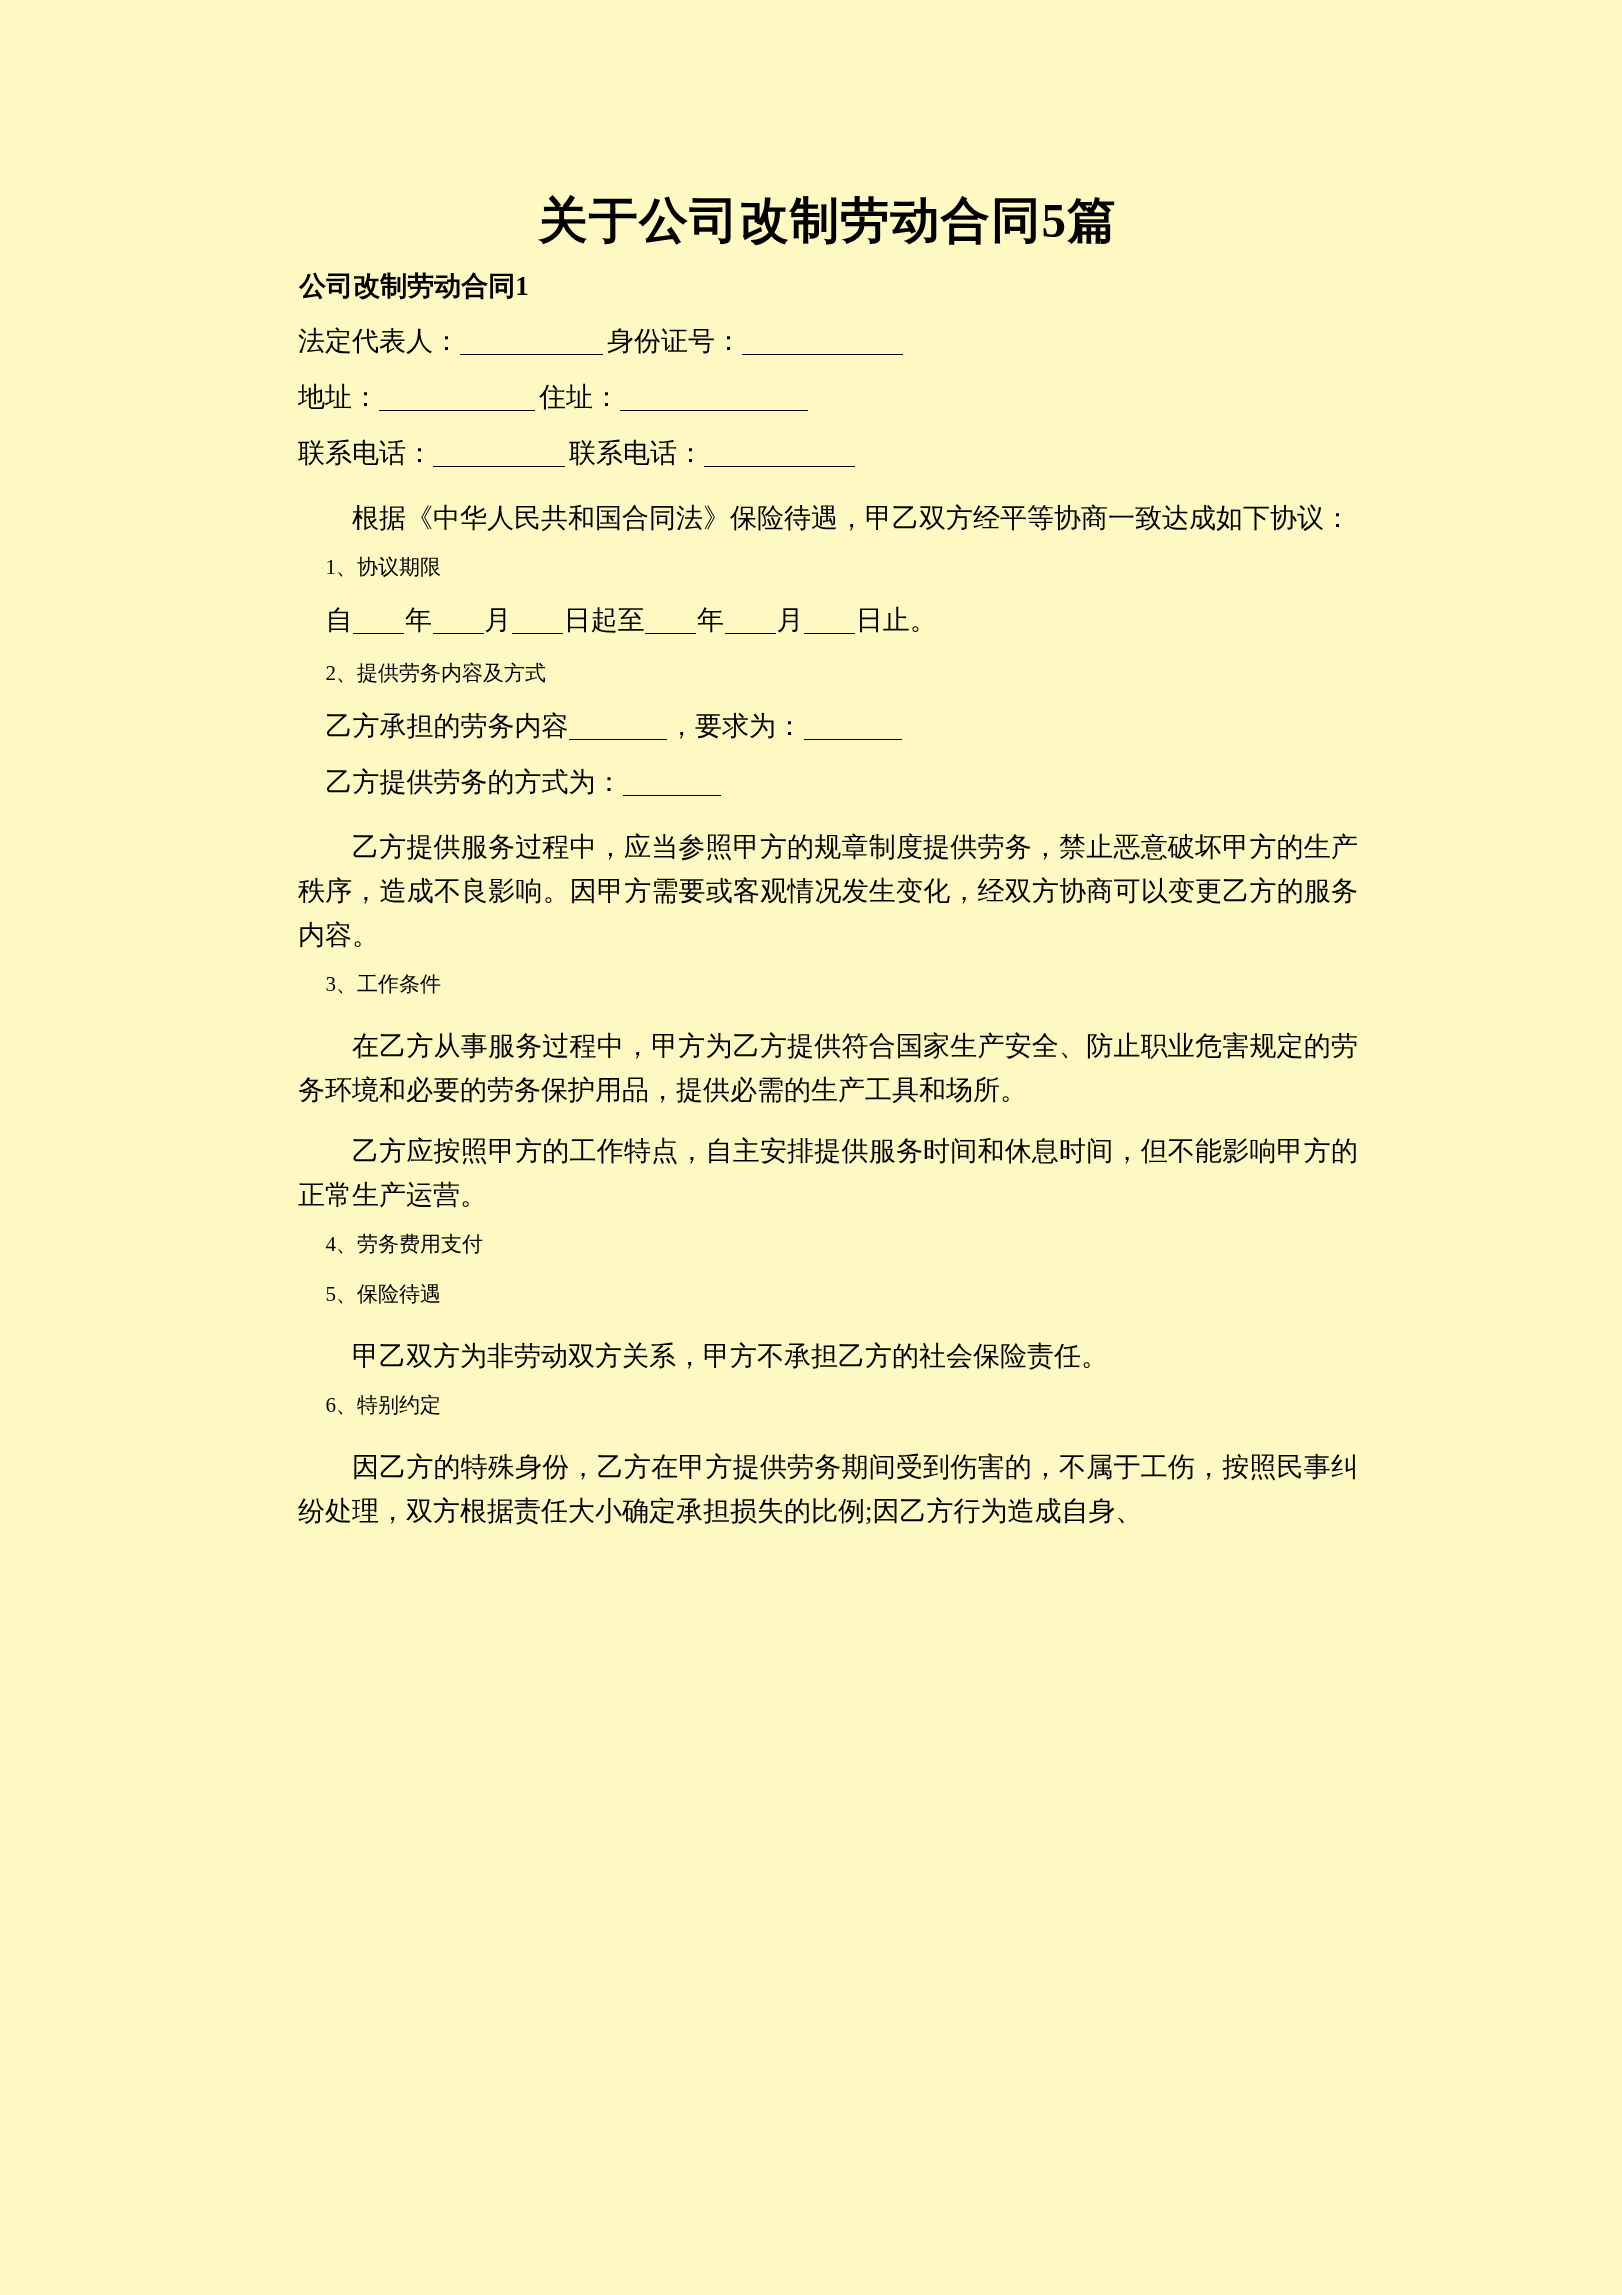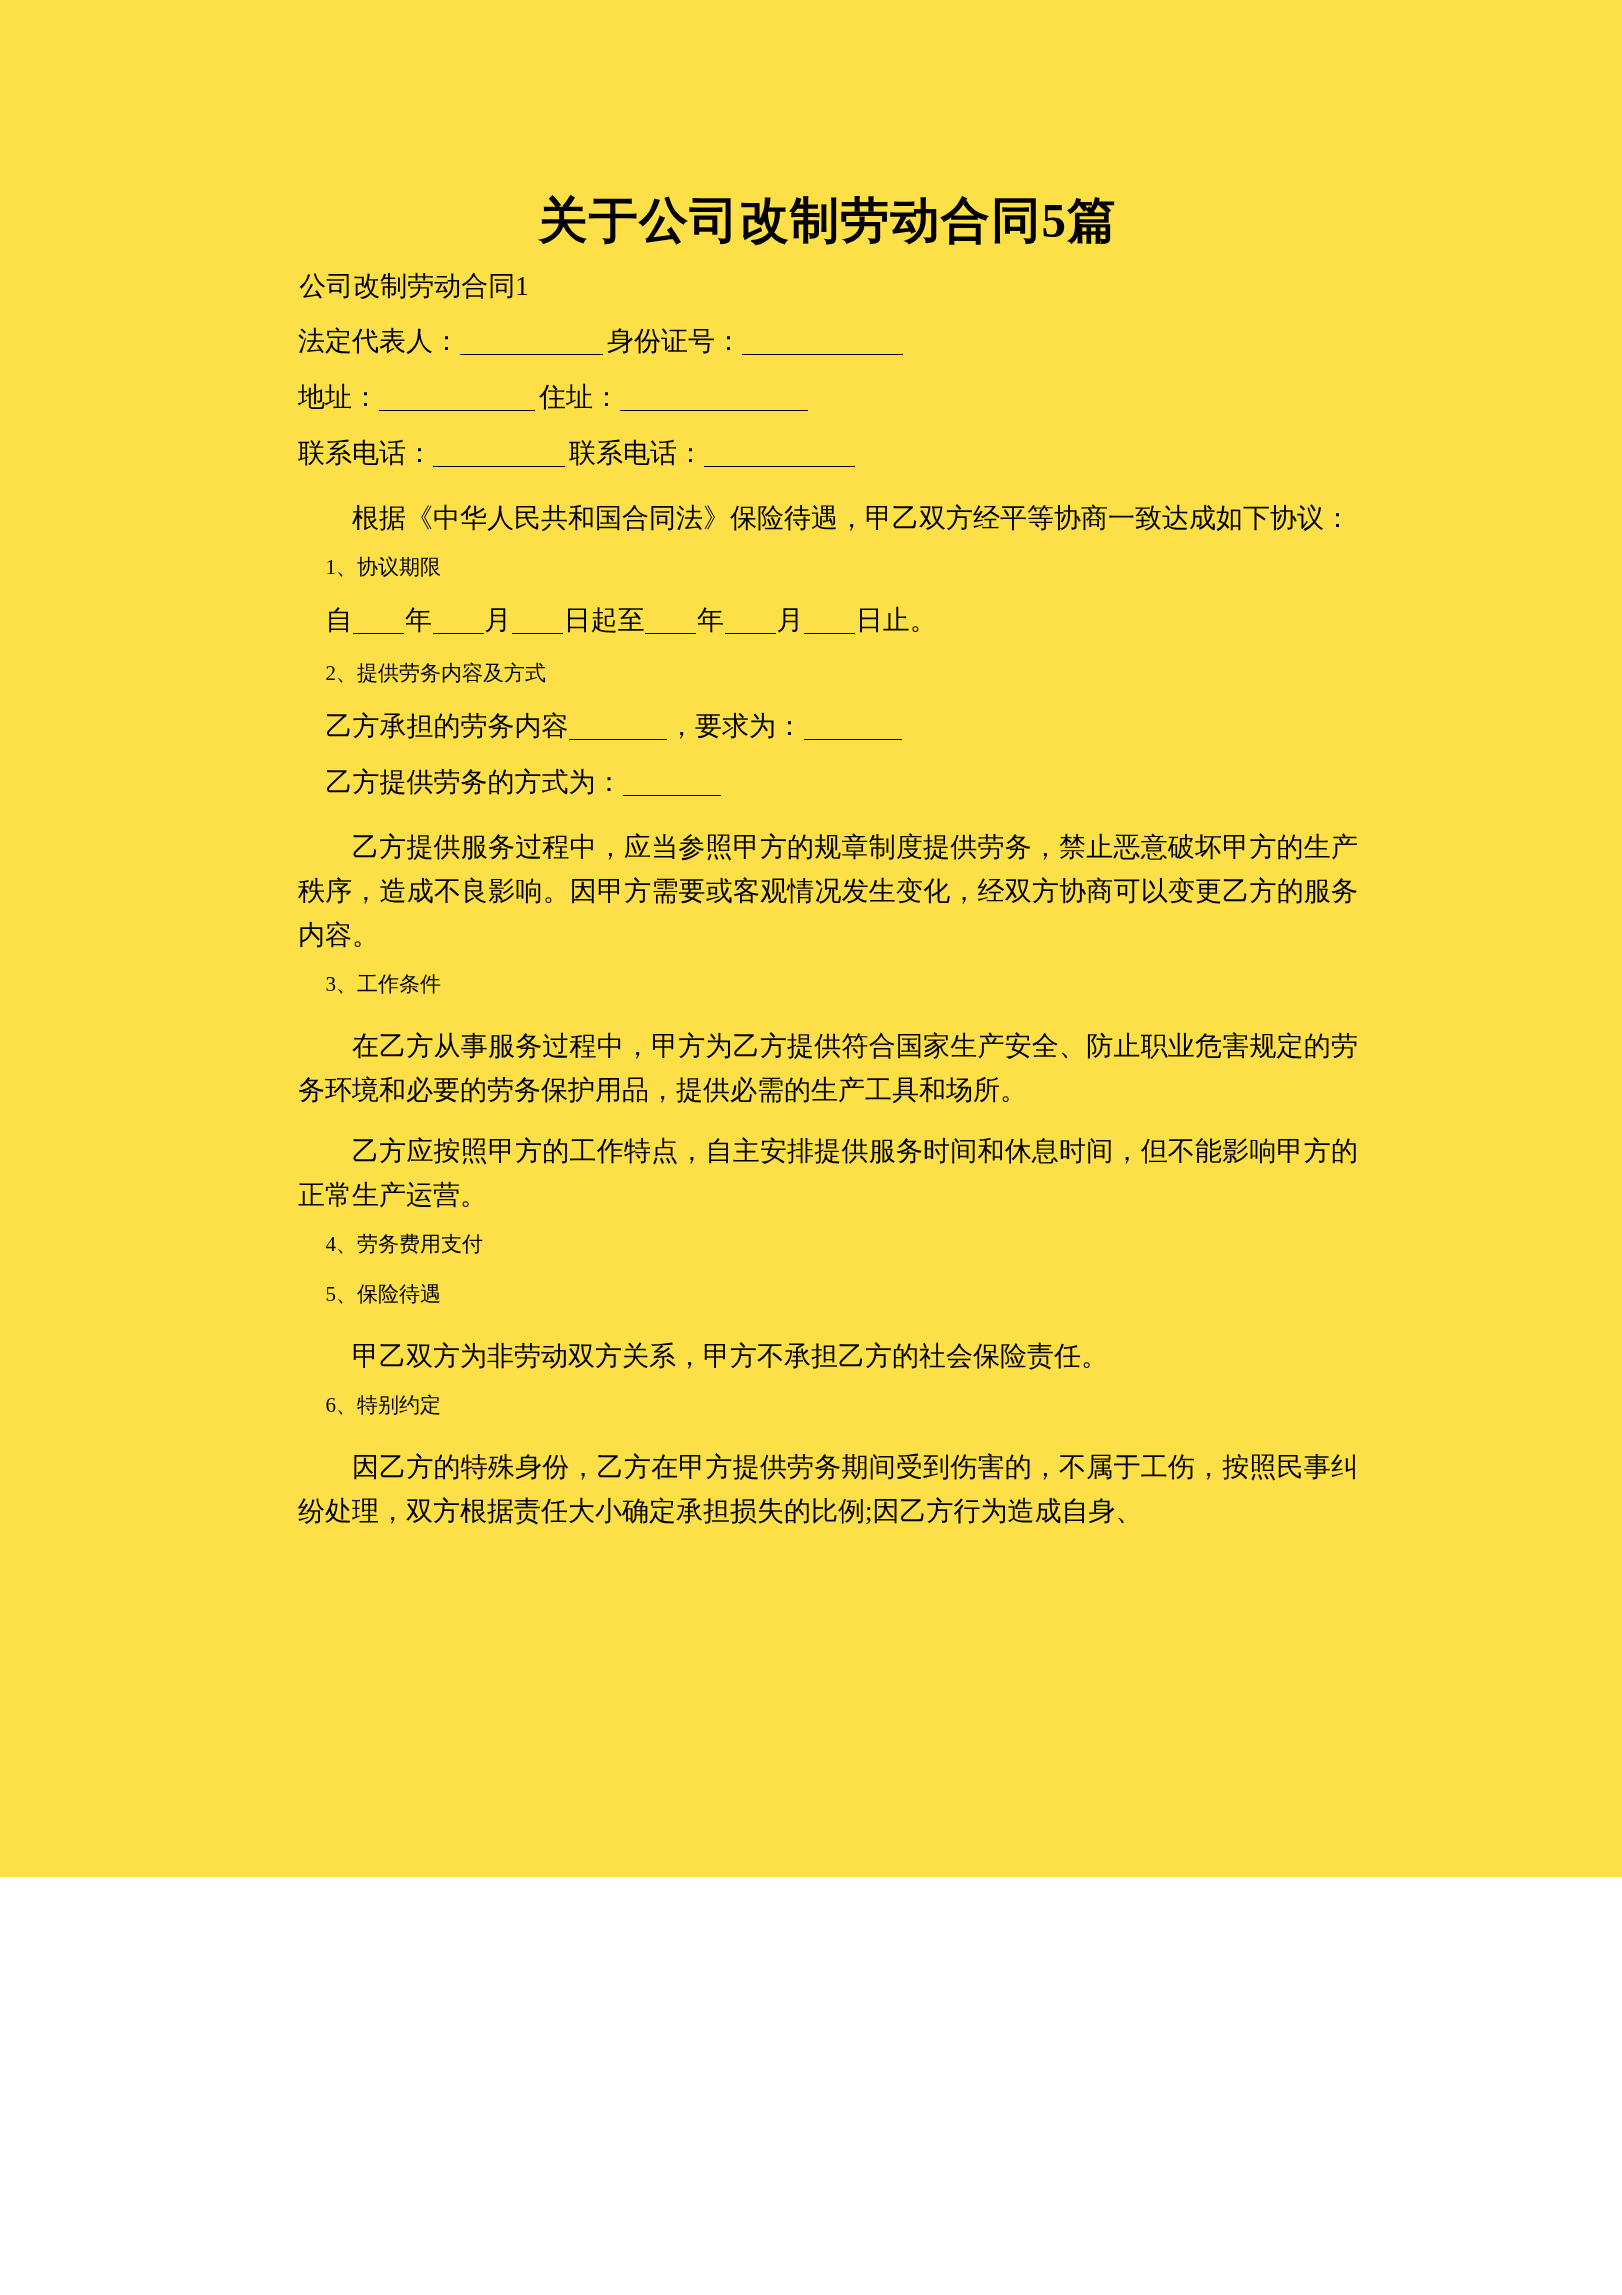--- a/index.html
+++ b/index.html
@@ -3,22 +3,22 @@
 <meta charset="utf-8">
 <style>
   html, body {
     margin: 0;
     padding: 0;
     background: #ffffff;
   }
   .page {
     position: relative;
     width: 1623px;
-    height: 1877px;
-    background: #fde047;
+    height: 2295px;
+    background: #fef9c3;
     box-sizing: border-box;
     font-family: "Liberation Serif", "DejaVu Serif", serif;
     color: #000000;
     overflow: hidden;
   }
   .content {
     position: absolute;
     left: 298px;
     top: 190px;
     width: 1060px;
@@ -30,20 +30,21 @@
     letter-spacing: 1.3px;
     line-height: 1.25;
     margin: 0 0 22px 0;
     white-space: nowrap;
   }
   .subtitle {
     font-size: 27px;
     line-height: 1.0;
     margin: 0 0 27.5px 0;
     padding-left: 1.3px;
+    font-weight: bold;
   }
   
   .form-row {
     display: flex;
     align-items: flex-end;
     font-size: 27px;
     line-height: 1.0;
     margin-bottom: 29px;
     white-space: nowrap;
   }

